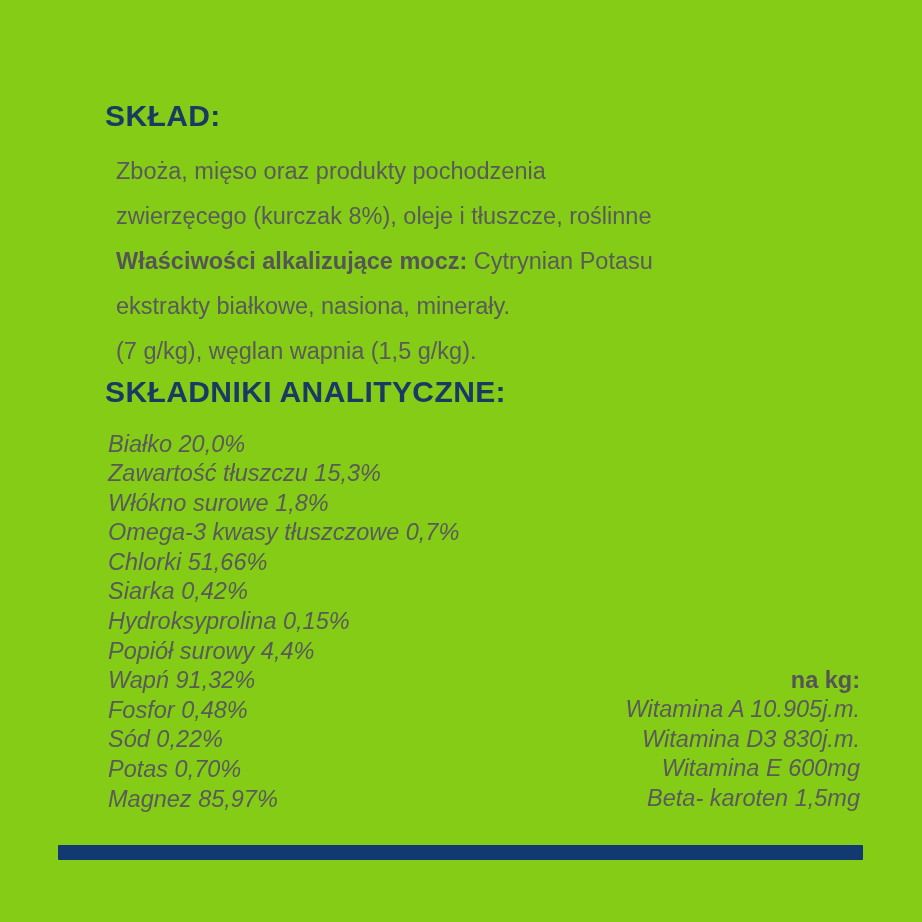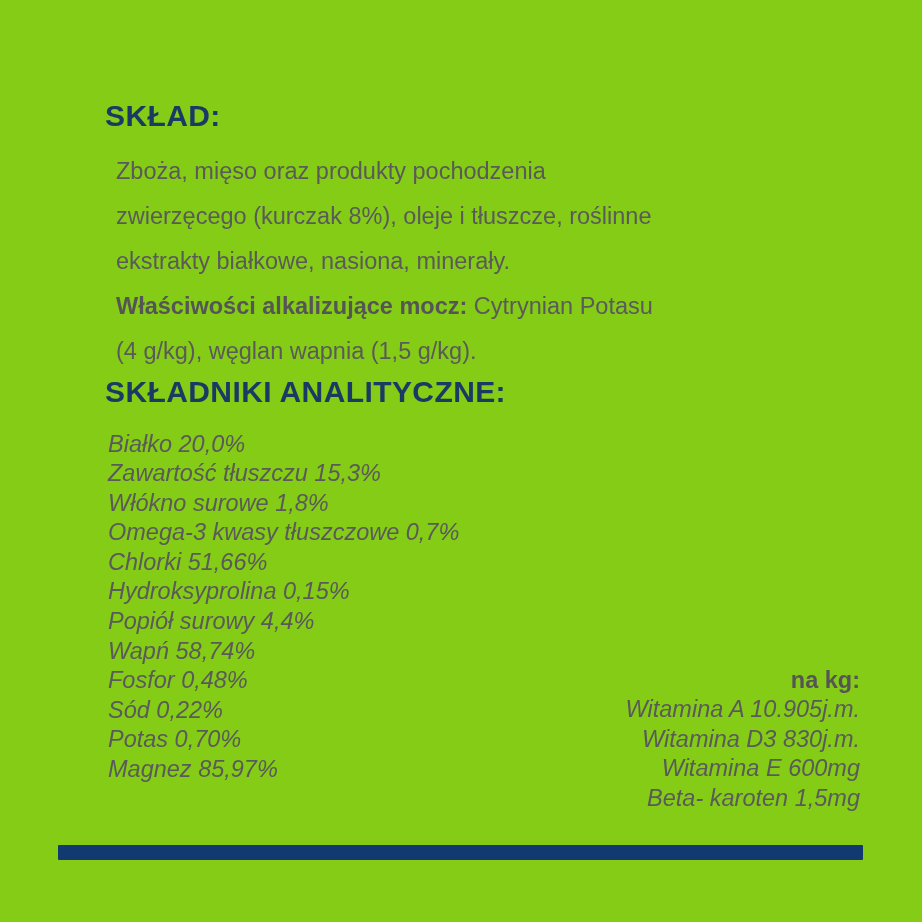--- a/index.html
+++ b/index.html
@@ -124,40 +124,41 @@
 <body>
 
 <div class="label-sheet">
 
   <section class="section-composition">
     <h2 class="heading">SKŁAD:</h2>
 
     <div class="composition-body">
       <p>Zboża, mięso oraz produkty pochodzenia</p>
       <p>zwierzęcego (kurczak 8%), oleje i tłuszcze, roślinne</p>
+      <p><span class="lead-bold">Właściwości alkalizujące mocz:</span><span> Cytrynian Potasu</span></p>
       <p>ekstrakty białkowe, nasiona, minerały.</p>
-      <p><span class="lead-bold">Właściwości alkalizujące mocz:</span><span> Cytrynian Potasu</span></p>
-      <p>(4 g/kg), węglan wapnia (1,5 g/kg).</p>
+      <p>(7 g/kg), węglan wapnia (1,5 g/kg).</p>
     </div>
   </section>
 
   <section class="section-analytical">
     <h2 class="heading heading-analytical">SKŁADNIKI ANALITYCZNE:</h2>
 
     <div class="analytical-wrap">
 
       <div class="analytical-col-left">
         <div class="nutrient-line">Białko 20,0%</div>
         <div class="nutrient-line">Zawartość tłuszczu 15,3%</div>
         <div class="nutrient-line">Włókno surowe 1,8%</div>
         <div class="nutrient-line">Omega-3 kwasy tłuszczowe 0,7%</div>
         <div class="nutrient-line">Chlorki 51,66%</div>
+        <div class="nutrient-line">Siarka 0,42%</div>
         <div class="nutrient-line">Hydroksyprolina 0,15%</div>
         <div class="nutrient-line">Popiół surowy 4,4%</div>
-        <div class="nutrient-line">Wapń 58,74%</div>
+        <div class="nutrient-line">Wapń 91,32%</div>
         <div class="nutrient-line">Fosfor 0,48%</div>
         <div class="nutrient-line">Sód 0,22%</div>
         <div class="nutrient-line">Potas 0,70%</div>
         <div class="nutrient-line">Magnez 85,97%</div>
       </div>
 
       <div class="analytical-col-right">
         <div class="vitamin-heading">na kg:</div>
         <div class="vitamin-line">Witamina A 10.905j.m.</div>
         <div class="vitamin-line">Witamina D3 830j.m.</div>

